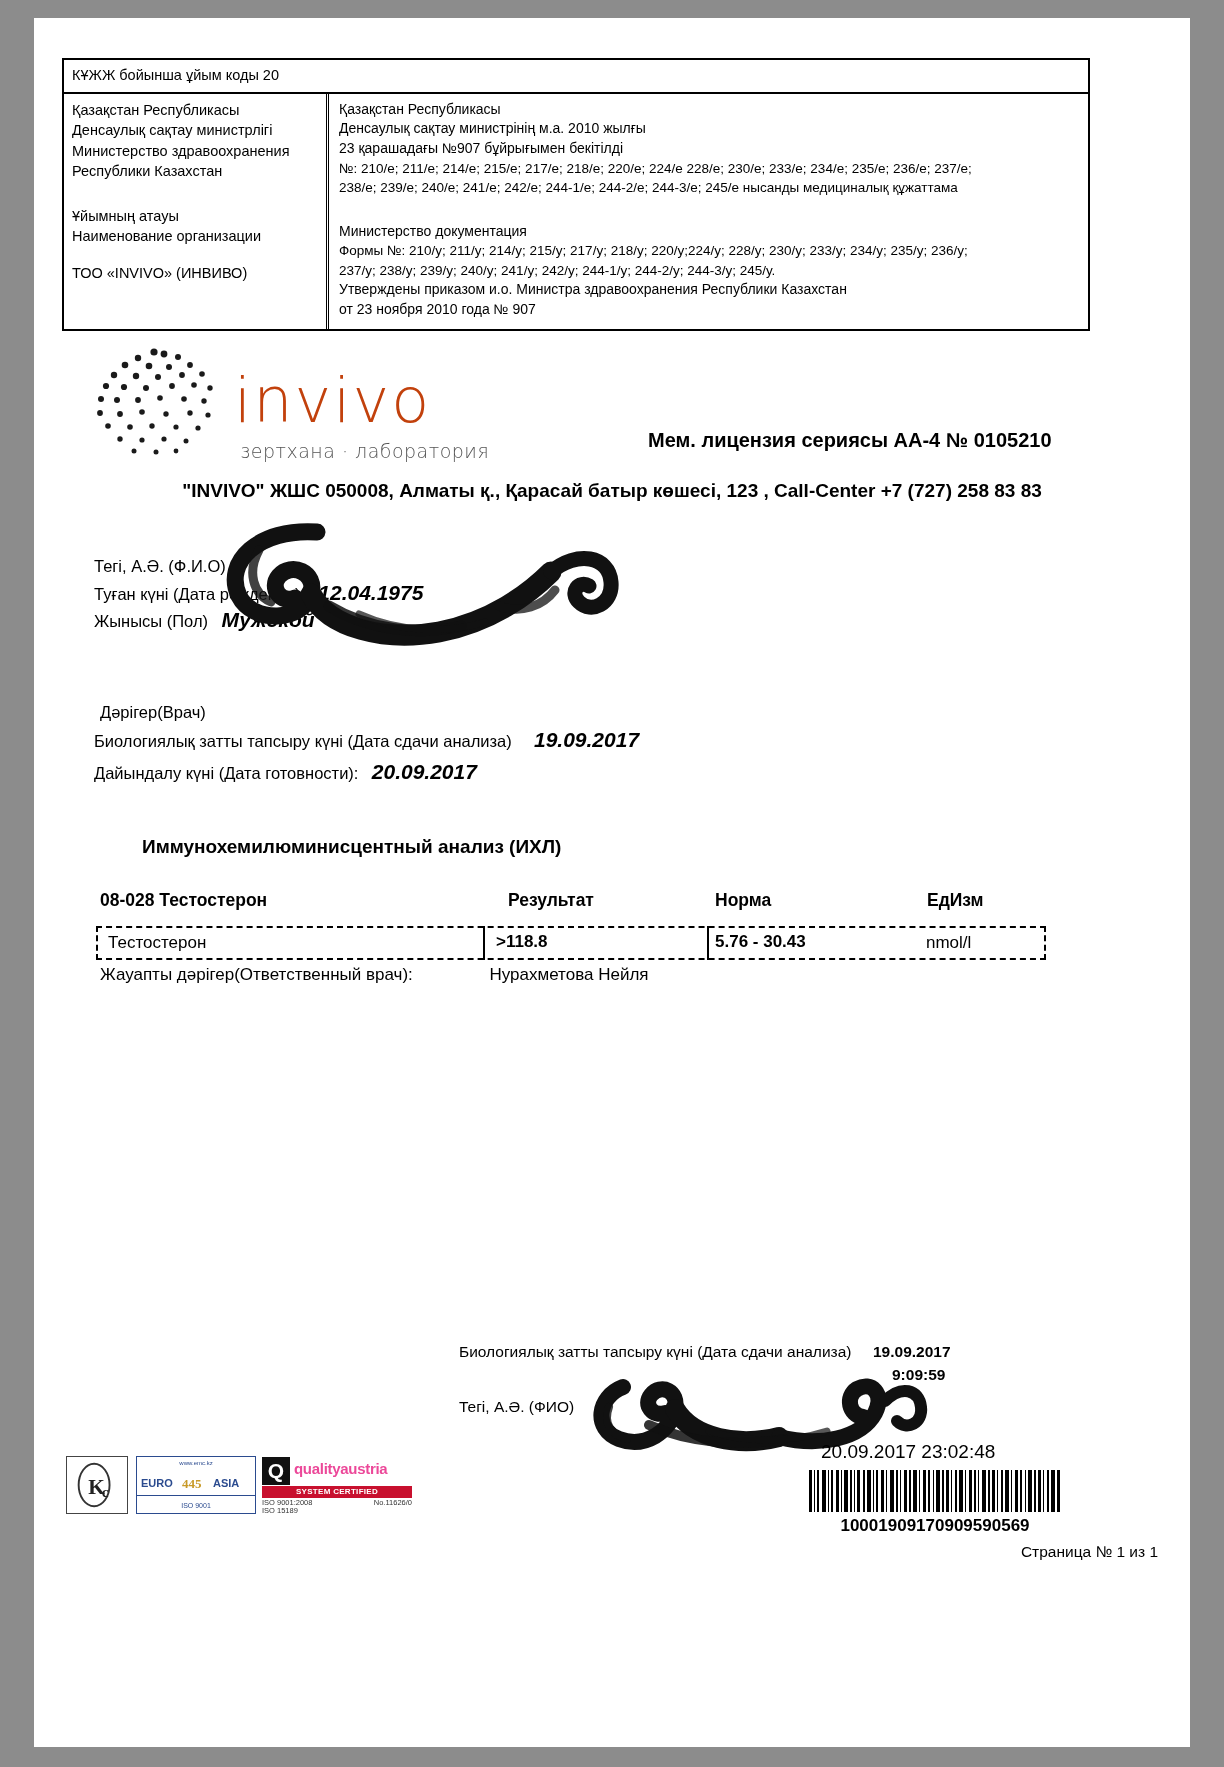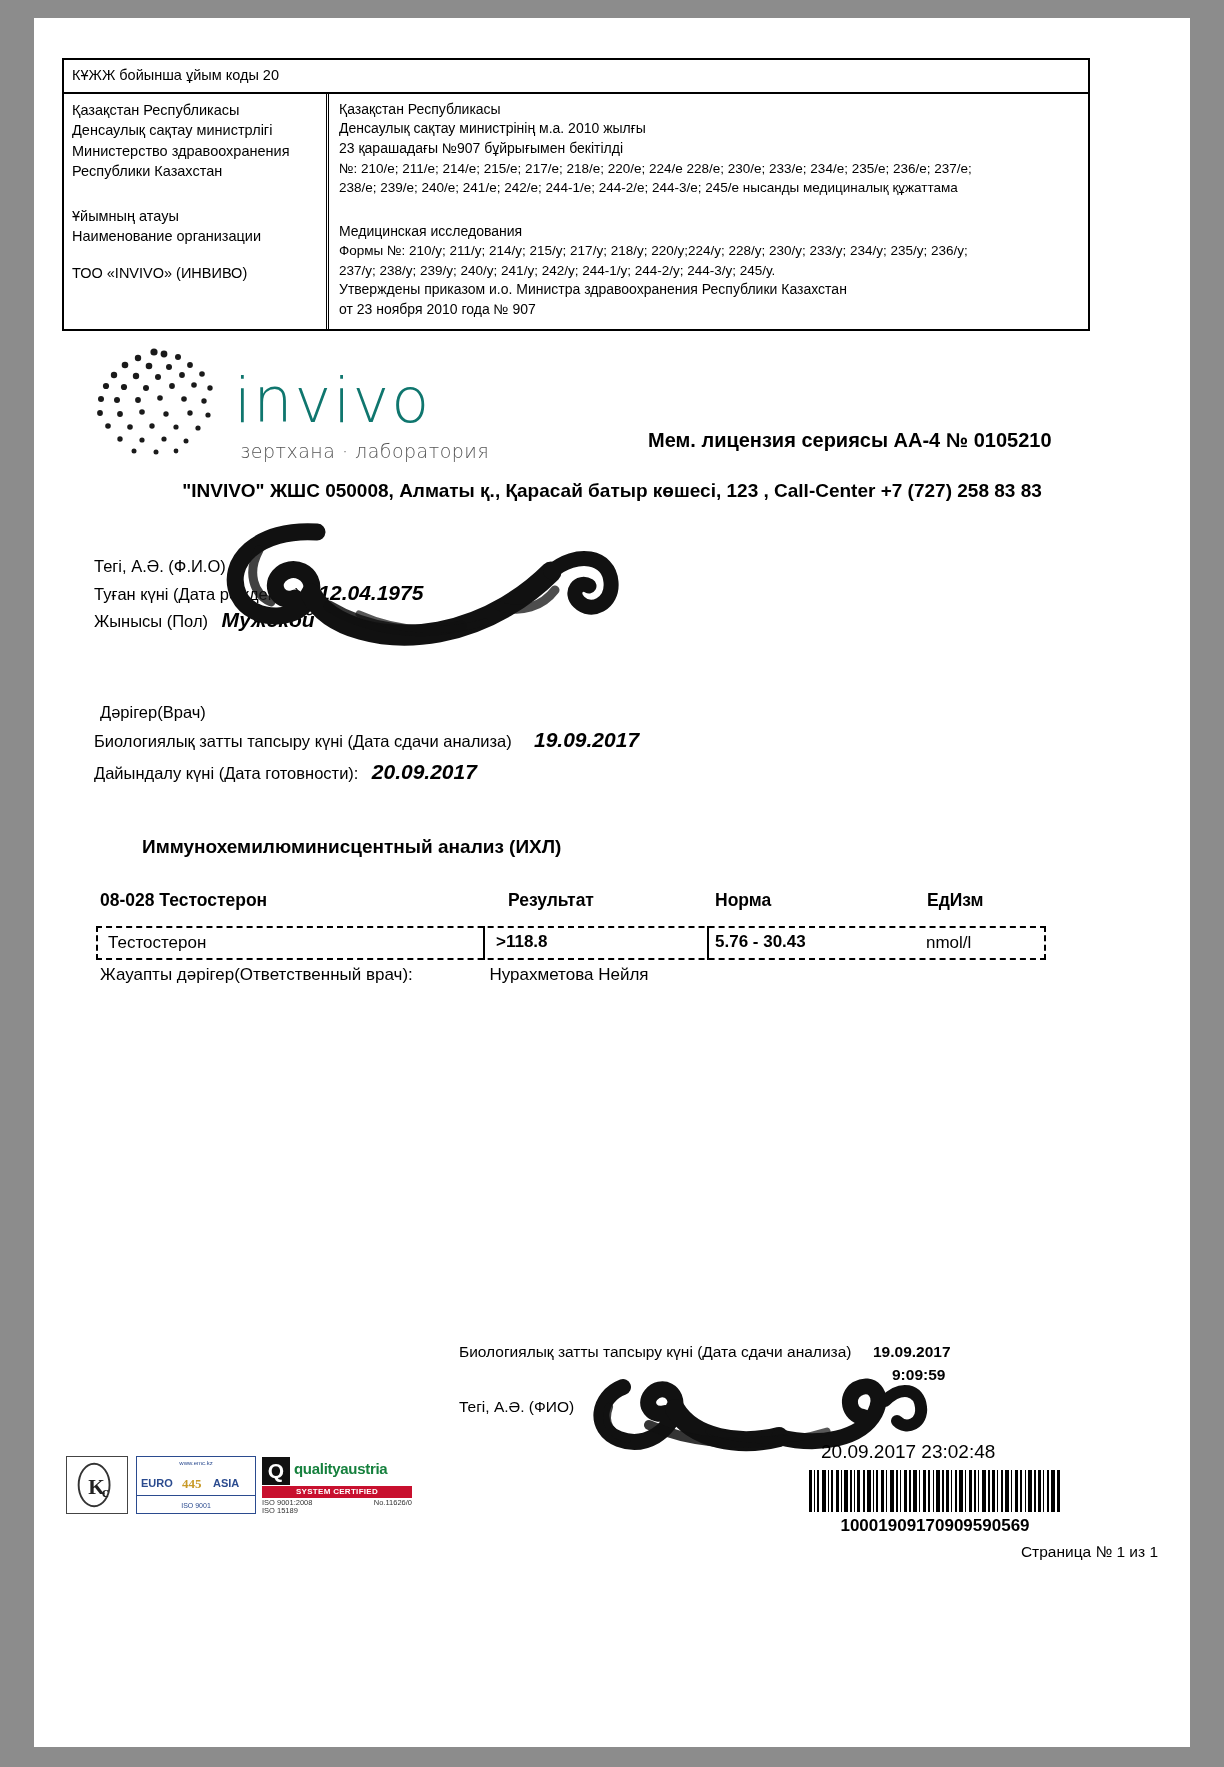--- a/index.html
+++ b/index.html
@@ -45,21 +45,21 @@
   .gap { height:24px; }
   .gap-s { height:16px; }
 
   
   .logo-block { position:absolute; left:60px; top:330px; width:420px; height:115px; }
   .logo-dots { position:absolute; left:0; top:0; width:130px; height:115px; }
   .logo-word {
     position:absolute; left:140px; top:22px;
     font-size:62px; letter-spacing:2px;
     font-family:"DejaVu Sans", sans-serif;
-    font-weight:300; color:#0f766e; line-height:1;
+    font-weight:300; color:#c2410c; line-height:1;
   }
   .logo-sub {
     position:absolute; left:146px; top:92px;
     font-size:19px; color:#555; letter-spacing:0.5px;
     font-family:"DejaVu Sans", sans-serif; font-weight:300;
   }
 
   .license {
     position:absolute; left:614px; top:411px;
     font-size:20px; font-weight:bold;
@@ -159,21 +159,21 @@
   .cert-euro { left:102px; width:120px; height:58px; border:1px solid #2b4b8f; background:#fff; }
   .cert-qa { left:228px; width:150px; height:58px; }
 
   .euro-top { height:12px; background:#fff; font-size:6px; color:#2b4b8f; text-align:center; line-height:12px; }
   .euro-mid { height:26px; position:relative; }
   .euro-bot { height:19px; border-top:1px solid #2b4b8f; font-size:7px; color:#2b4b8f; text-align:center; line-height:19px; }
 
   .qa-top { height:30px; background:#fff; position:relative; }
   .qa-q { position:absolute; left:0; top:1px; width:28px; height:28px; background:#111; color:#fff;
           font-size:21px; font-weight:bold; text-align:center; line-height:28px; }
-  .qa-txt { position:absolute; left:32px; top:4px; font-size:15px; font-weight:bold; color:#15803d; letter-spacing:-0.3px; }
+  .qa-txt { position:absolute; left:32px; top:4px; font-size:15px; font-weight:bold; color:#ec4899; letter-spacing:-0.3px; }
   .qa-bar { height:12px; background:#c8102e; color:#fff; font-size:8px; font-weight:bold; text-align:center; line-height:12px; letter-spacing:0.3px; }
   .qa-iso { height:16px; font-size:7.5px; color:#333; line-height:8px; padding-top:1px; }
   .qa-iso div { display:flex; justify-content:space-between; }
 </style>
 </head>
 <body>
 
 <div class="page">
 
   <div class="hdr-table">
@@ -192,21 +192,21 @@
         <div class="gap-s"></div>
         <div>ТОО «INVIVO» (ИНВИВО)</div>
       </div>
       <div class="hdr-right">
         <div>Қазақстан Республикасы</div>
         <div>Денсаулық сақтау министрінің м.а. 2010 жылғы</div>
         <div>23 қарашадағы №907 бұйрығымен бекітілді</div>
         <div class="small">№: 210/е; 211/е; 214/е; 215/е; 217/е; 218/е; 220/е; 224/е 228/е; 230/е; 233/е; 234/е; 235/е; 236/е; 237/е;</div>
         <div class="small">238/е; 239/е; 240/е; 241/е; 242/е; 244-1/е; 244-2/е; 244-3/е; 245/е нысанды медициналық құжаттама</div>
         <div class="gap"></div>
-        <div>Медицинская исследования</div>
+        <div>Министерство документация</div>
         <div class="small">Формы №: 210/у; 211/у; 214/у; 215/у; 217/у; 218/у; 220/у;224/у; 228/у; 230/у; 233/у; 234/у; 235/у; 236/у;</div>
         <div class="small">237/у; 238/у; 239/у; 240/у; 241/у; 242/у; 244-1/у; 244-2/у; 244-3/у; 245/у.</div>
         <div>Утверждены приказом и.о. Министра здравоохранения Республики Казахстан</div>
         <div>от 23 ноября 2010 года № 907</div>
       </div>
     </div>
   </div>
 
   <div class="logo-block">
     <svg class="logo-dots" viewBox="0 0 130 115">

